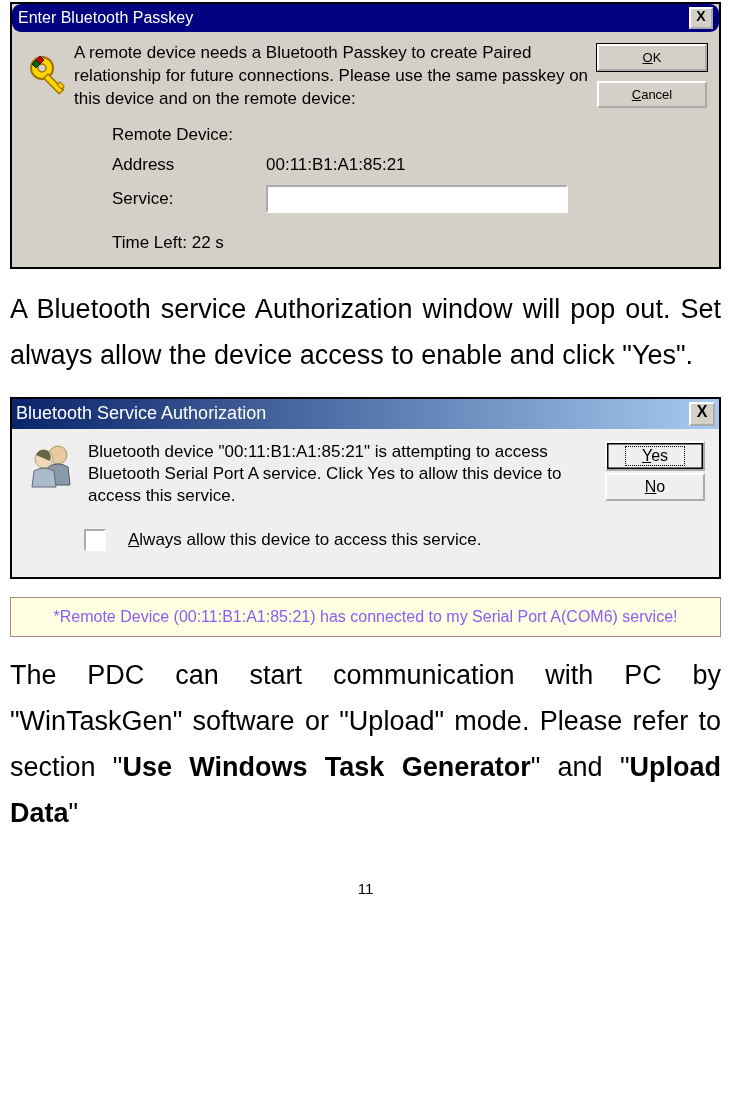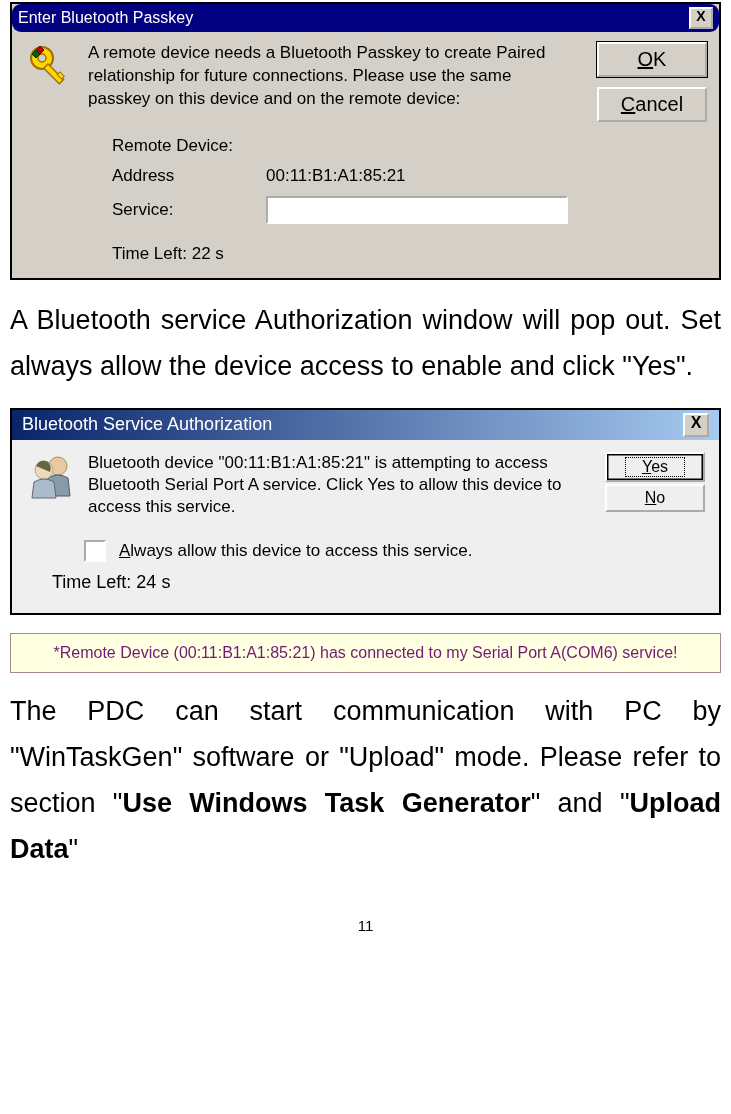--- a/index.html
+++ b/index.html
@@ -45,22 +45,21 @@
     font-family: "Microsoft Sans Serif", Tahoma, sans-serif;
   }
   .dlgbody {
     padding: 10px 12px 14px 14px;
     font-family: "Microsoft Sans Serif", Tahoma, sans-serif;
     font-size: 17px;
     color: #000;
   }
   .dlg1-row1 {
     display: flex;
-    align-items: flex-start;
-    gap: 14px;
+    align-items: center;
   }
   .key-icon {
     width: 48px;
     height: 48px;
     flex: 0 0 48px;
     position: relative;
   }
   .dlg1-msg {
     flex: 1 1 auto;
     line-height: 1.35;
@@ -69,21 +68,21 @@
   .dlg1-btns {
     flex: 0 0 110px;
     display: flex;
     flex-direction: column;
     gap: 10px;
   }
   .winbtn {
     border: 2px outset #fff;
     background: #d4d0c8;
     font-family: "Microsoft Sans Serif", Tahoma, sans-serif;
-    font-size: 20px;
+    font-size: 13px;
     padding: 4px 16px;
     text-align: center;
     cursor: default;
   }
   .winbtn.default {
     outline: 1.5px solid #000;
     outline-offset: 0;
   }
   .ul { text-decoration: underline; }
   .dlg1-fields {
@@ -124,21 +123,21 @@
   .dlg2 {
     border: 2px solid #000;
     background: #efefef;
     margin: 18px 2px;
   }
   .titlebar2 {
     background: linear-gradient(to right, #0a246a, #a6caf0);
     color: #fff;
     font-family: "Microsoft Sans Serif", Tahoma, sans-serif;
     font-size: 18px;
-    padding: 3px 10px;
+    padding: 3px 4px;
     display: flex;
     align-items: center;
     justify-content: space-between;
   }
   .closebox2 {
     width: 22px;
     height: 20px;
     background: #d4d0c8;
     border: 2px outset #fff;
     color: #000;
@@ -182,21 +181,21 @@
     box-shadow: inset 0 0 0 1.5px #000;
   }
   .dottedfocus {
     border: 1px dotted #000;
     display: inline-block;
     padding: 0 16px;
   }
   .chkrow {
     display: flex;
     align-items: center;
-    gap: 13px;
+    gap: 22px;
     margin: 22px 0 10px 56px;
   }
   .chkbox {
     width: 18px;
     height: 18px;
     border: 2px inset #fff;
     background: #fff;
   }
   .timeleft2 {
     margin: 8px 0 4px 24px;
@@ -204,21 +203,21 @@
   }
   
   .toast {
     border: 1px solid #a88;
     background: #ffffe1;
     padding: 10px 8px;
     margin: 16px 2px;
     font-family: "Microsoft Sans Serif", Tahoma, sans-serif;
     font-size: 16px;
     text-align: center;
-    color: #701a75;
+    color: #8b5cf6;
   }
   .pagenum {
     text-align: center;
     font-size: 15px;
     color: #000;
     margin-top: 44px;
   }
 </style>
 </head>
 <body>
@@ -295,21 +294,20 @@
         </div>
         <div class="winbtn2">
           <span class="ul">N</span><span>o</span>
         </div>
       </div>
     </div>
     <div class="chkrow">
       <div class="chkbox"></div>
       <div><span class="ul">A</span><span>lways allow this device to access this service.</span></div>
     </div>
-    <div class="timeleft2">Time Left: 24 s</div>
   </div>
 </div>
 
 
 <div class="toast">*Remote Device (00:11:B1:A1:85:21)  has connected to my  Serial Port A(COM6) service!</div>
 
 <div class="para">
   <span>The PDC can start communication with PC by "WinTaskGen" software or "Upload" mode. Please refer to section "</span><span class="b">Use Windows Task Generator</span><span>" and "</span><span class="b">Upload Data</span><span>"</span>
 </div>
 

